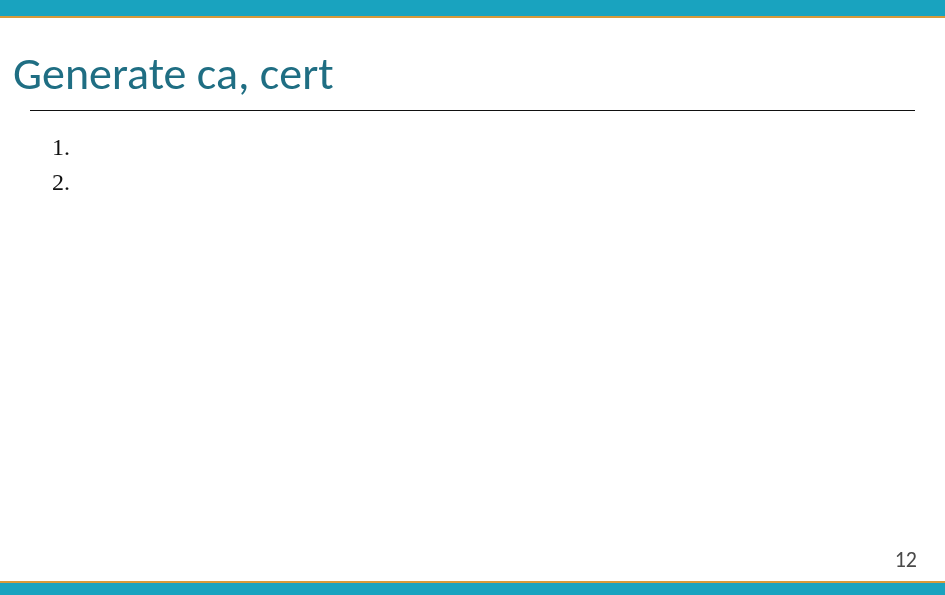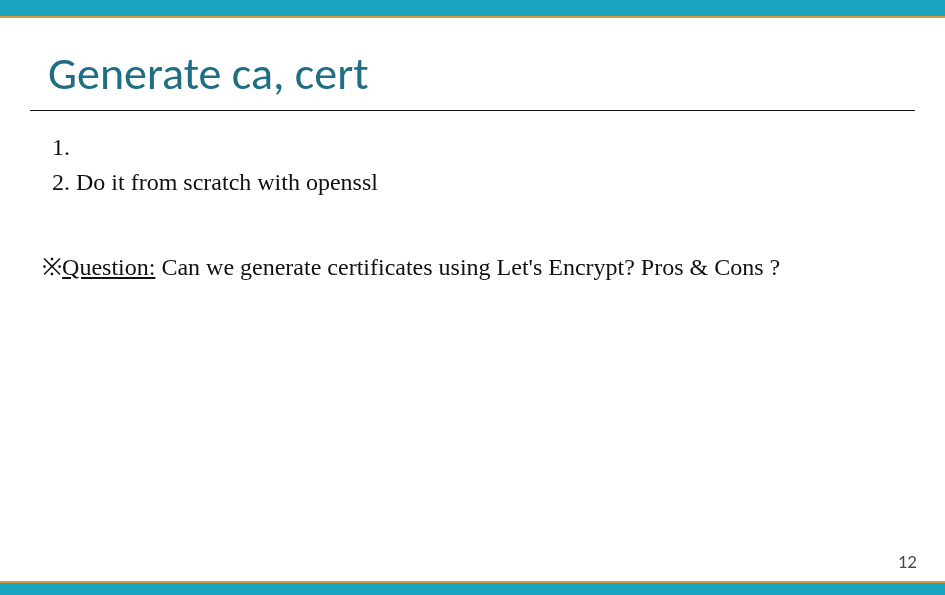--- a/index.html
+++ b/index.html
@@ -15,21 +15,21 @@
     position: absolute;
     top: 0; left: 0;
     width: 100%;
     height: 18px;
     background: #19a3bf;
     border-bottom: 2px solid #d79a3a;
   }
   .title {
     position: absolute;
     top: 45px;
-    left: 48px;
+    left: 13px;
     font-family: Calibri, "Segoe UI", Arial, sans-serif;
     font-size: 46px;
     color: #1f6e83;
     font-weight: 400;
   }
   .title-underline {
     position: absolute;
     top: 110px;
     left: 30px;
     width: 885px;
@@ -63,21 +63,21 @@
     max-width: 840px;
   }
   .qlabel {
     text-decoration: underline;
   }
   .page-number {
     position: absolute;
     bottom: 22px;
     right: 28px;
     font-family: Calibri, "Segoe UI", Arial, sans-serif;
-    font-size: 19px;
+    font-size: 22px;
     color: #4a4a4a;
   }
   .bottom-bar {
     position: absolute;
     bottom: 0; left: 0;
     width: 100%;
     height: 14px;
     background: #19a3bf;
     border-top: 2px solid #d79a3a;
   }
@@ -91,25 +91,21 @@
   <h1 class="title">Generate ca, cert</h1>
   <div class="title-underline"></div>
 
   <div class="content">
     <ol class="list">
       <li>
         <span class="num">1.</span>
       </li>
       <li>
         <span class="num">2.</span>
-        <span>Do it from scratch with openssl</span>
       </li>
     </ol>
 
-    <p class="question">
-      <span>※</span><span class="qlabel">Question:</span><span> Can we generate certificates using Let's Encrypt? Pros &amp; Cons ?</span>
-    </p>
   </div>
 
   <div class="page-number">12</div>
 
   <div class="bottom-bar"></div>
 </div>
 
 </body></html>

